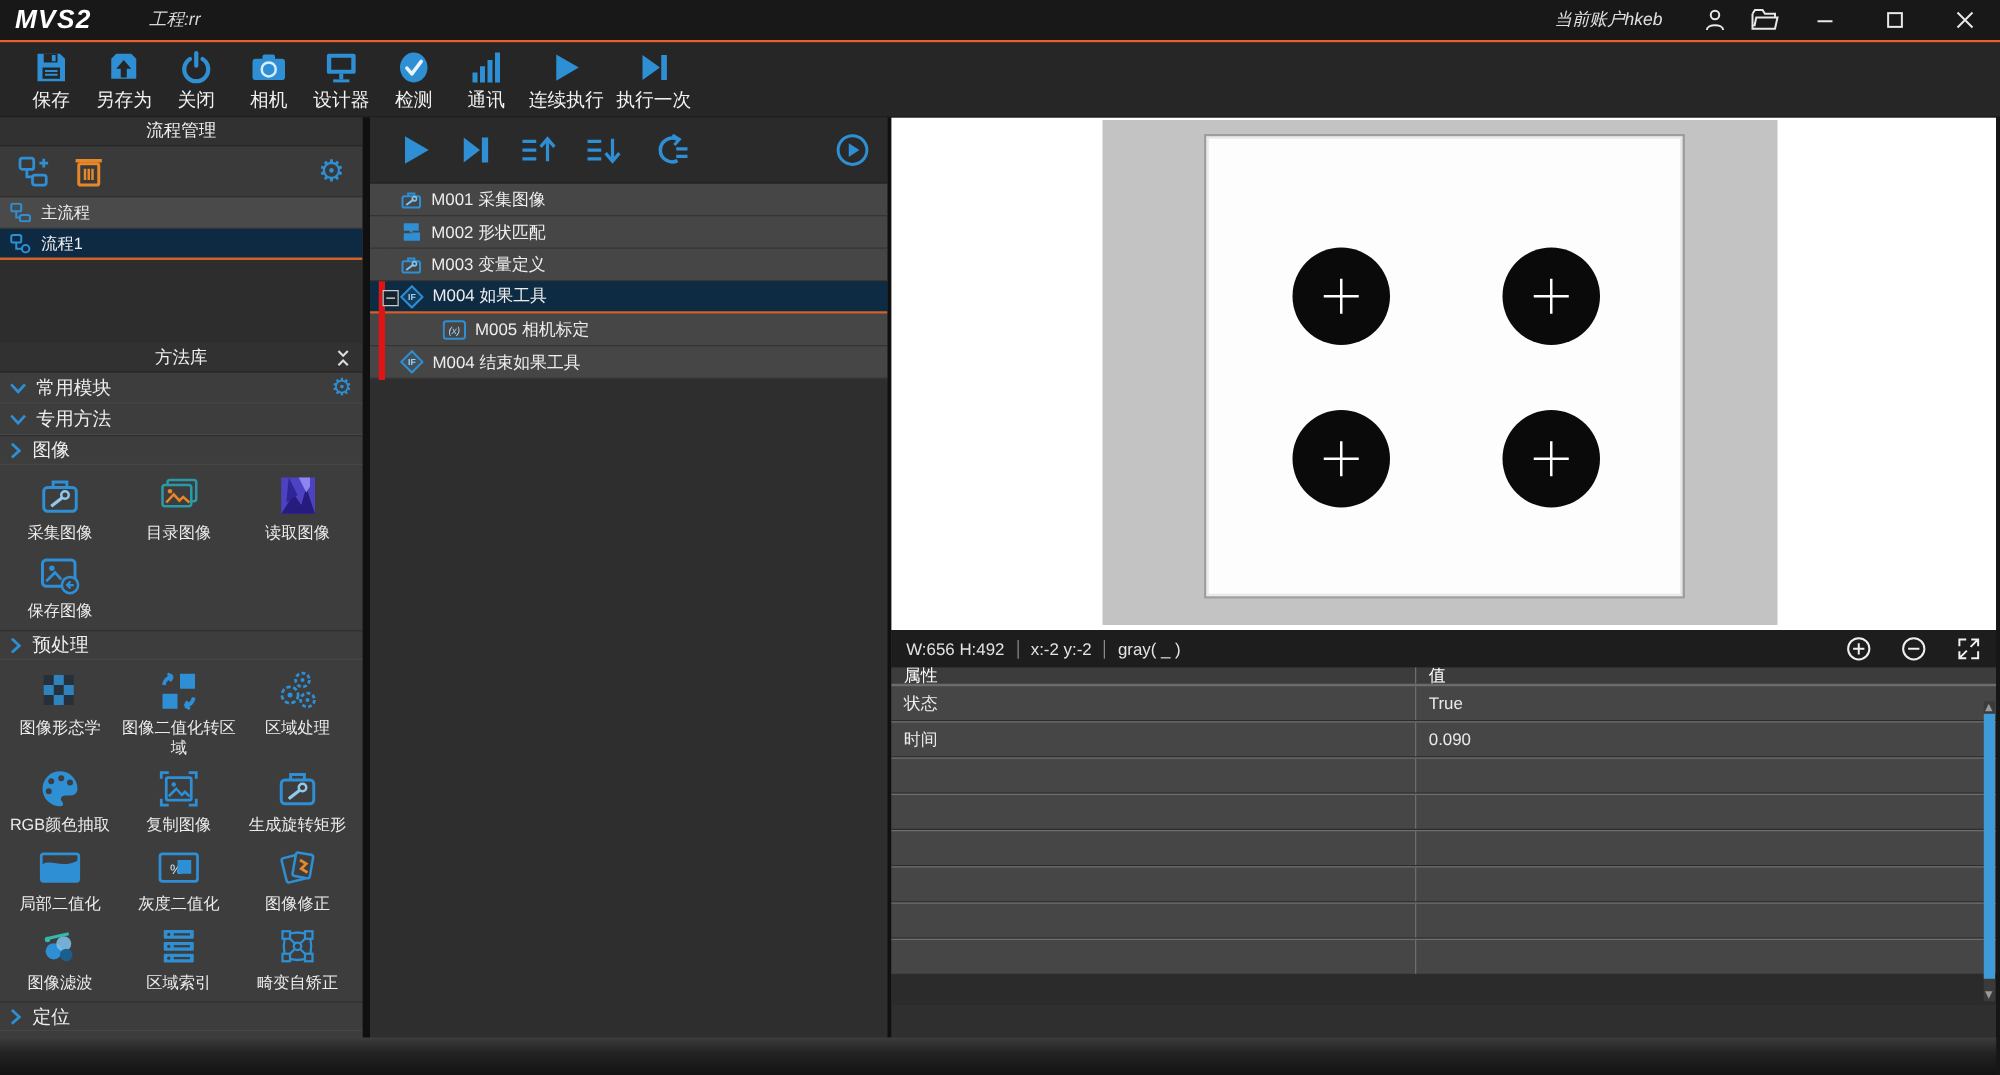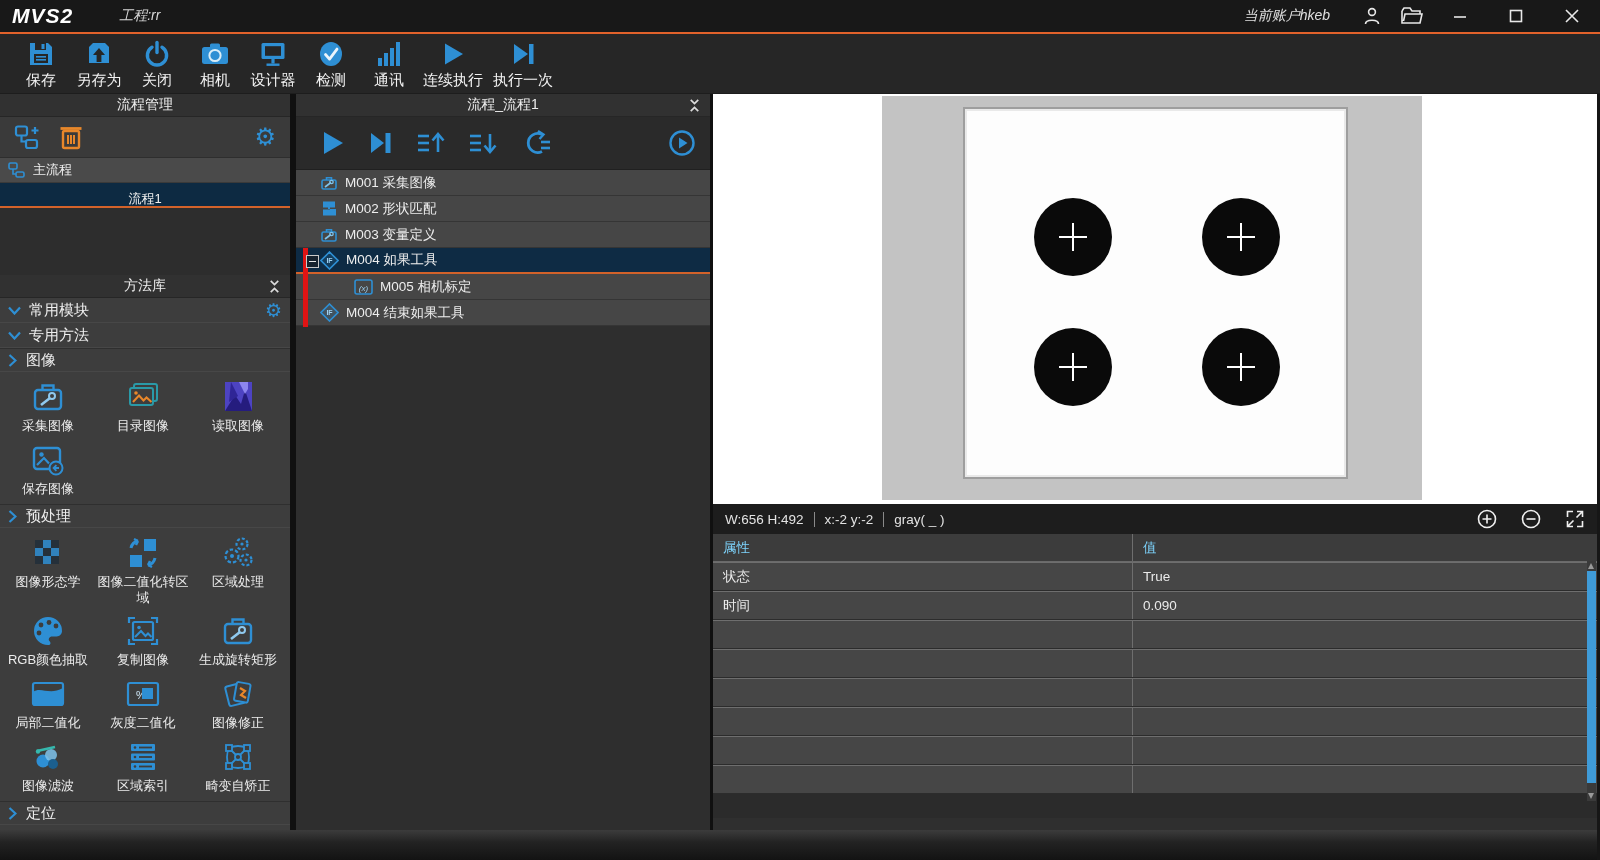--- a/index.html
+++ b/index.html
@@ -47,21 +47,21 @@
   
   .left-panel { left:0; width:290px; background:#3d3d3d; }
   .pm-toolbar { height:41px; background:#3a3a3a; border-bottom:1px solid #2e2e2e;
     display:flex; align-items:center; padding:0 14px; }
   .pm-toolbar .grow { flex:1; }
   .icon-btn { cursor:pointer; display:flex; align-items:center; justify-content:center; }
   .gear-glyph { color:#2e8fd4; font-size:24px; line-height:1; font-family:"DejaVu Sans",sans-serif; }
   .gear-glyph.small { font-size:19px; }
   .pm-row { height:25px; background:#4a4a4a; border-bottom:1px solid #3a3a3a;
     display:flex; align-items:center; gap:7px; padding:0 8px; font-size:13px; color:#efefef; cursor:pointer; }
-  .pm-row.selected { background:#0d2a42; border-bottom:2px solid #d2622a;flex-direction:column; }
+  .pm-row.selected { background:#0d2a42; border-bottom:2px solid #d2622a; }
   .pm-empty { height:67px; background:#2d2d2d; }
 
   .lib-row { height:25px; background:#3d3d3d; border-bottom:1px solid #474747;
     display:flex; align-items:center; gap:8px; padding:0 8px; font-size:15px; color:#eeeeee; cursor:pointer; }
   .lib-section { height:24px; border-bottom:1px solid #474747; border-top:1px solid #2f2f2f;
     display:flex; align-items:center; gap:9px; padding:0 8px; font-size:15px; color:#eeeeee; cursor:pointer; background:#3d3d3d; }
   .chev { flex:0 0 auto; }
   .lib-grid { display:grid; grid-template-columns:96px 94px 96px; justify-items:center; padding:5px 0 2px 0; background:#3d3d3d; }
   .lib-item { display:flex; flex-direction:column; align-items:center; gap:3px; padding:2px 0 6px 0; cursor:pointer; }
   .lib-item .l-label { font-size:13px; color:#ececec; text-align:center; line-height:1.2; max-width:92px; }
@@ -94,21 +94,21 @@
   .dot::before { content:""; position:absolute; left:25px; top:38px; width:28px; height:2px; background:#fff; }
   .dot::after  { content:""; position:absolute; left:38px; top:25px; width:2px; height:28px; background:#fff; }
 
   .vstatus { height:30px; background:#1d1d1d; display:flex; align-items:center; padding:0 12px; gap:10px; }
   .vstatus .seg { font-size:13.5px; color:#e3e3e3; }
   .vstatus .vsep { width:1px; height:15px; background:#8a8a8a; }
   .vstatus .grow { flex:1; }
   .vs-btn { margin-left:14px; cursor:pointer; }
 
   .mi-table { position:relative; }
-  .mi-hrow { height:28px; background:#3c3c3c; border-bottom:1px solid #6a6a6a; display:flex; font-size:13.5px; color:#7dd3fc; }
+  .mi-hrow { height:14px; background:#3c3c3c; border-bottom:1px solid #6a6a6a; display:flex; font-size:13.5px; color:#ffffff; }
   .mi-row { height:29px; background:#464646; border-top:1px solid #6e6e6e; border-bottom:1px solid #2c2c2c;
     display:flex; font-size:13.5px; color:#eaeaea; }
   .mi-row:first-of-type { border-top:none; }
   .c1 { width:420px; border-right:1px solid #6e6e6e; display:flex; align-items:center; padding-left:10px; }
   .c2 { flex:1; display:flex; align-items:center; padding-left:10px; }
   .table-rest { height:24px; background:#2b2b2b; }
 
   .scrollbar { position:absolute; right:1px; top:467px; width:9px; height:240px; background:#3a3a3a; }
   .scrollbar .thumb { position:absolute; left:0; top:10px; width:9px; height:212px; background:#3f9bd8; }
   .scrollbar .arr { position:absolute; left:1px; width:0; height:0; border-left:3.5px solid transparent; border-right:3.5px solid transparent; }
@@ -547,29 +547,20 @@
           </g>
           <g transform="rotate(12 24 18)">
             <rect x="17" y="7" width="13" height="19" rx="2" fill="none" stroke="#35b8ad" stroke-width="2.2"></rect>
           </g>
         </svg>
     </div>
   </div>
 </section>
 
 <section class="panel mid-panel">
-  <div class="panel-header">
-    <span>流程_流程1</span>
-    <span class="collapse-btn">
-      <svg width="15" height="15" viewBox="0 0 16 16">
-          <polyline points="4,2 8,6 12,2" fill="none" stroke="#dcdcdc" stroke-width="1.8"></polyline>
-          <polyline points="4,14 8,10 12,14" fill="none" stroke="#dcdcdc" stroke-width="1.8"></polyline>
-        </svg>
-    </span>
-  </div>
   <div class="flow-toolbar">
     <span class="icon-btn">
       <svg width="26" height="28" viewBox="0 0 26 28">
           <path d="M4 3 L23 14 L4 25 Z" fill="#2e8fd4"></path>
         </svg>
     </span>
     <span class="icon-btn">
       <svg width="26" height="28" viewBox="0 0 26 28">
           <path d="M3 4 L16 14 L3 24 Z" fill="#2e8fd4"></path>
           <rect x="17.5" y="4" width="5" height="20" fill="#2e8fd4"></rect>

